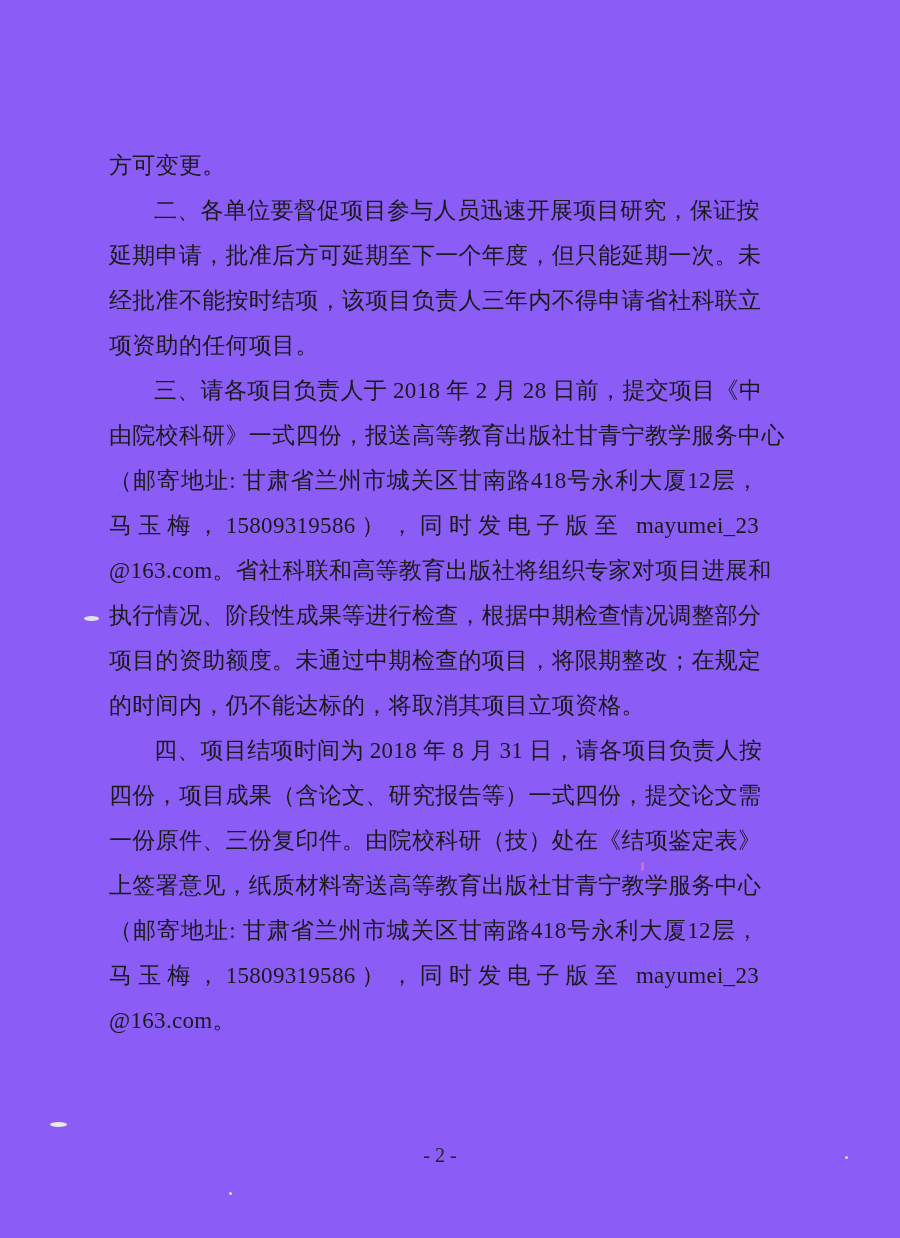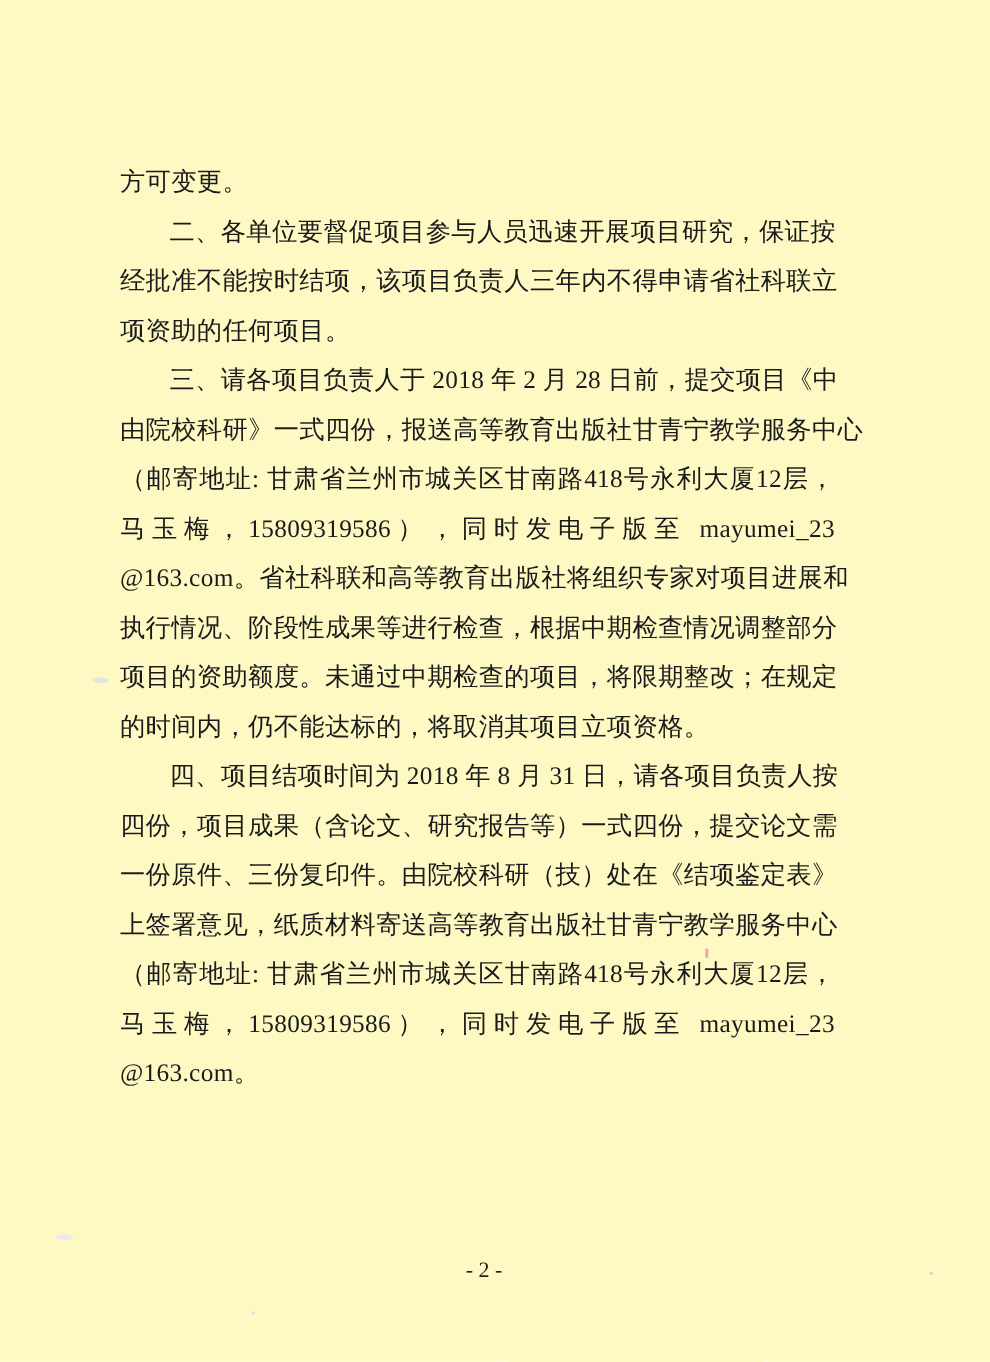--- a/index.html
+++ b/index.html
@@ -11,21 +11,21 @@
     width: 900px;
     height: 1238px;
     position: relative;
     font-family: "Liberation Serif", "DejaVu Serif", serif;
     color: #1a1a1a;
     overflow: hidden;
   }
   .page {
     position: absolute;
     inset: 0;
-    background: #fef9c3;
+    background: #8b5cf6;
   }
   .content {
     position: absolute;
     left: 109px;
     top: 143px;
     width: 650px;
   }
   .line {
     height: 45px;
     line-height: 45px;
@@ -66,20 +66,21 @@
   .s5 { left: 229px; top: 1192px; width: 3px;  height: 3px; background: #dcdcdc; }
 </style>
 </head>
 <body>
 
 <div class="page">
 
   <div class="content" id="lines-container">
       <div class="line end">方可变更。</div>
       <div class="line indent">二、各单位要督促项目参与人员迅速开展项目研究，保证按</div>
+      <div class="line">延期申请，批准后方可延期至下一个年度，但只能延期一次。未</div>
       <div class="line">经批准不能按时结项，该项目负责人三年内不得申请省社科联立</div>
       <div class="line end">项资助的任何项目。</div>
       <div class="line indent">三、请各项目负责人于 2018 年 2 月 28 日前，提交项目《中</div>
       <div class="line">由院校科研》一式四份，报送高等教育出版社甘青宁教学服务中心</div>
       <div class="line">（邮寄地址: 甘肃省兰州市城关区甘南路418号永利大厦12层，</div>
       <div class="line">马玉梅，15809319586），同时发电子版至 mayumei_23</div>
       <div class="line">@163.com。省社科联和高等教育出版社将组织专家对项目进展和</div>
       <div class="line">执行情况、阶段性成果等进行检查，根据中期检查情况调整部分</div>
       <div class="line">项目的资助额度。未通过中期检查的项目，将限期整改；在规定</div>
       <div class="line end">的时间内，仍不能达标的，将取消其项目立项资格。</div>

